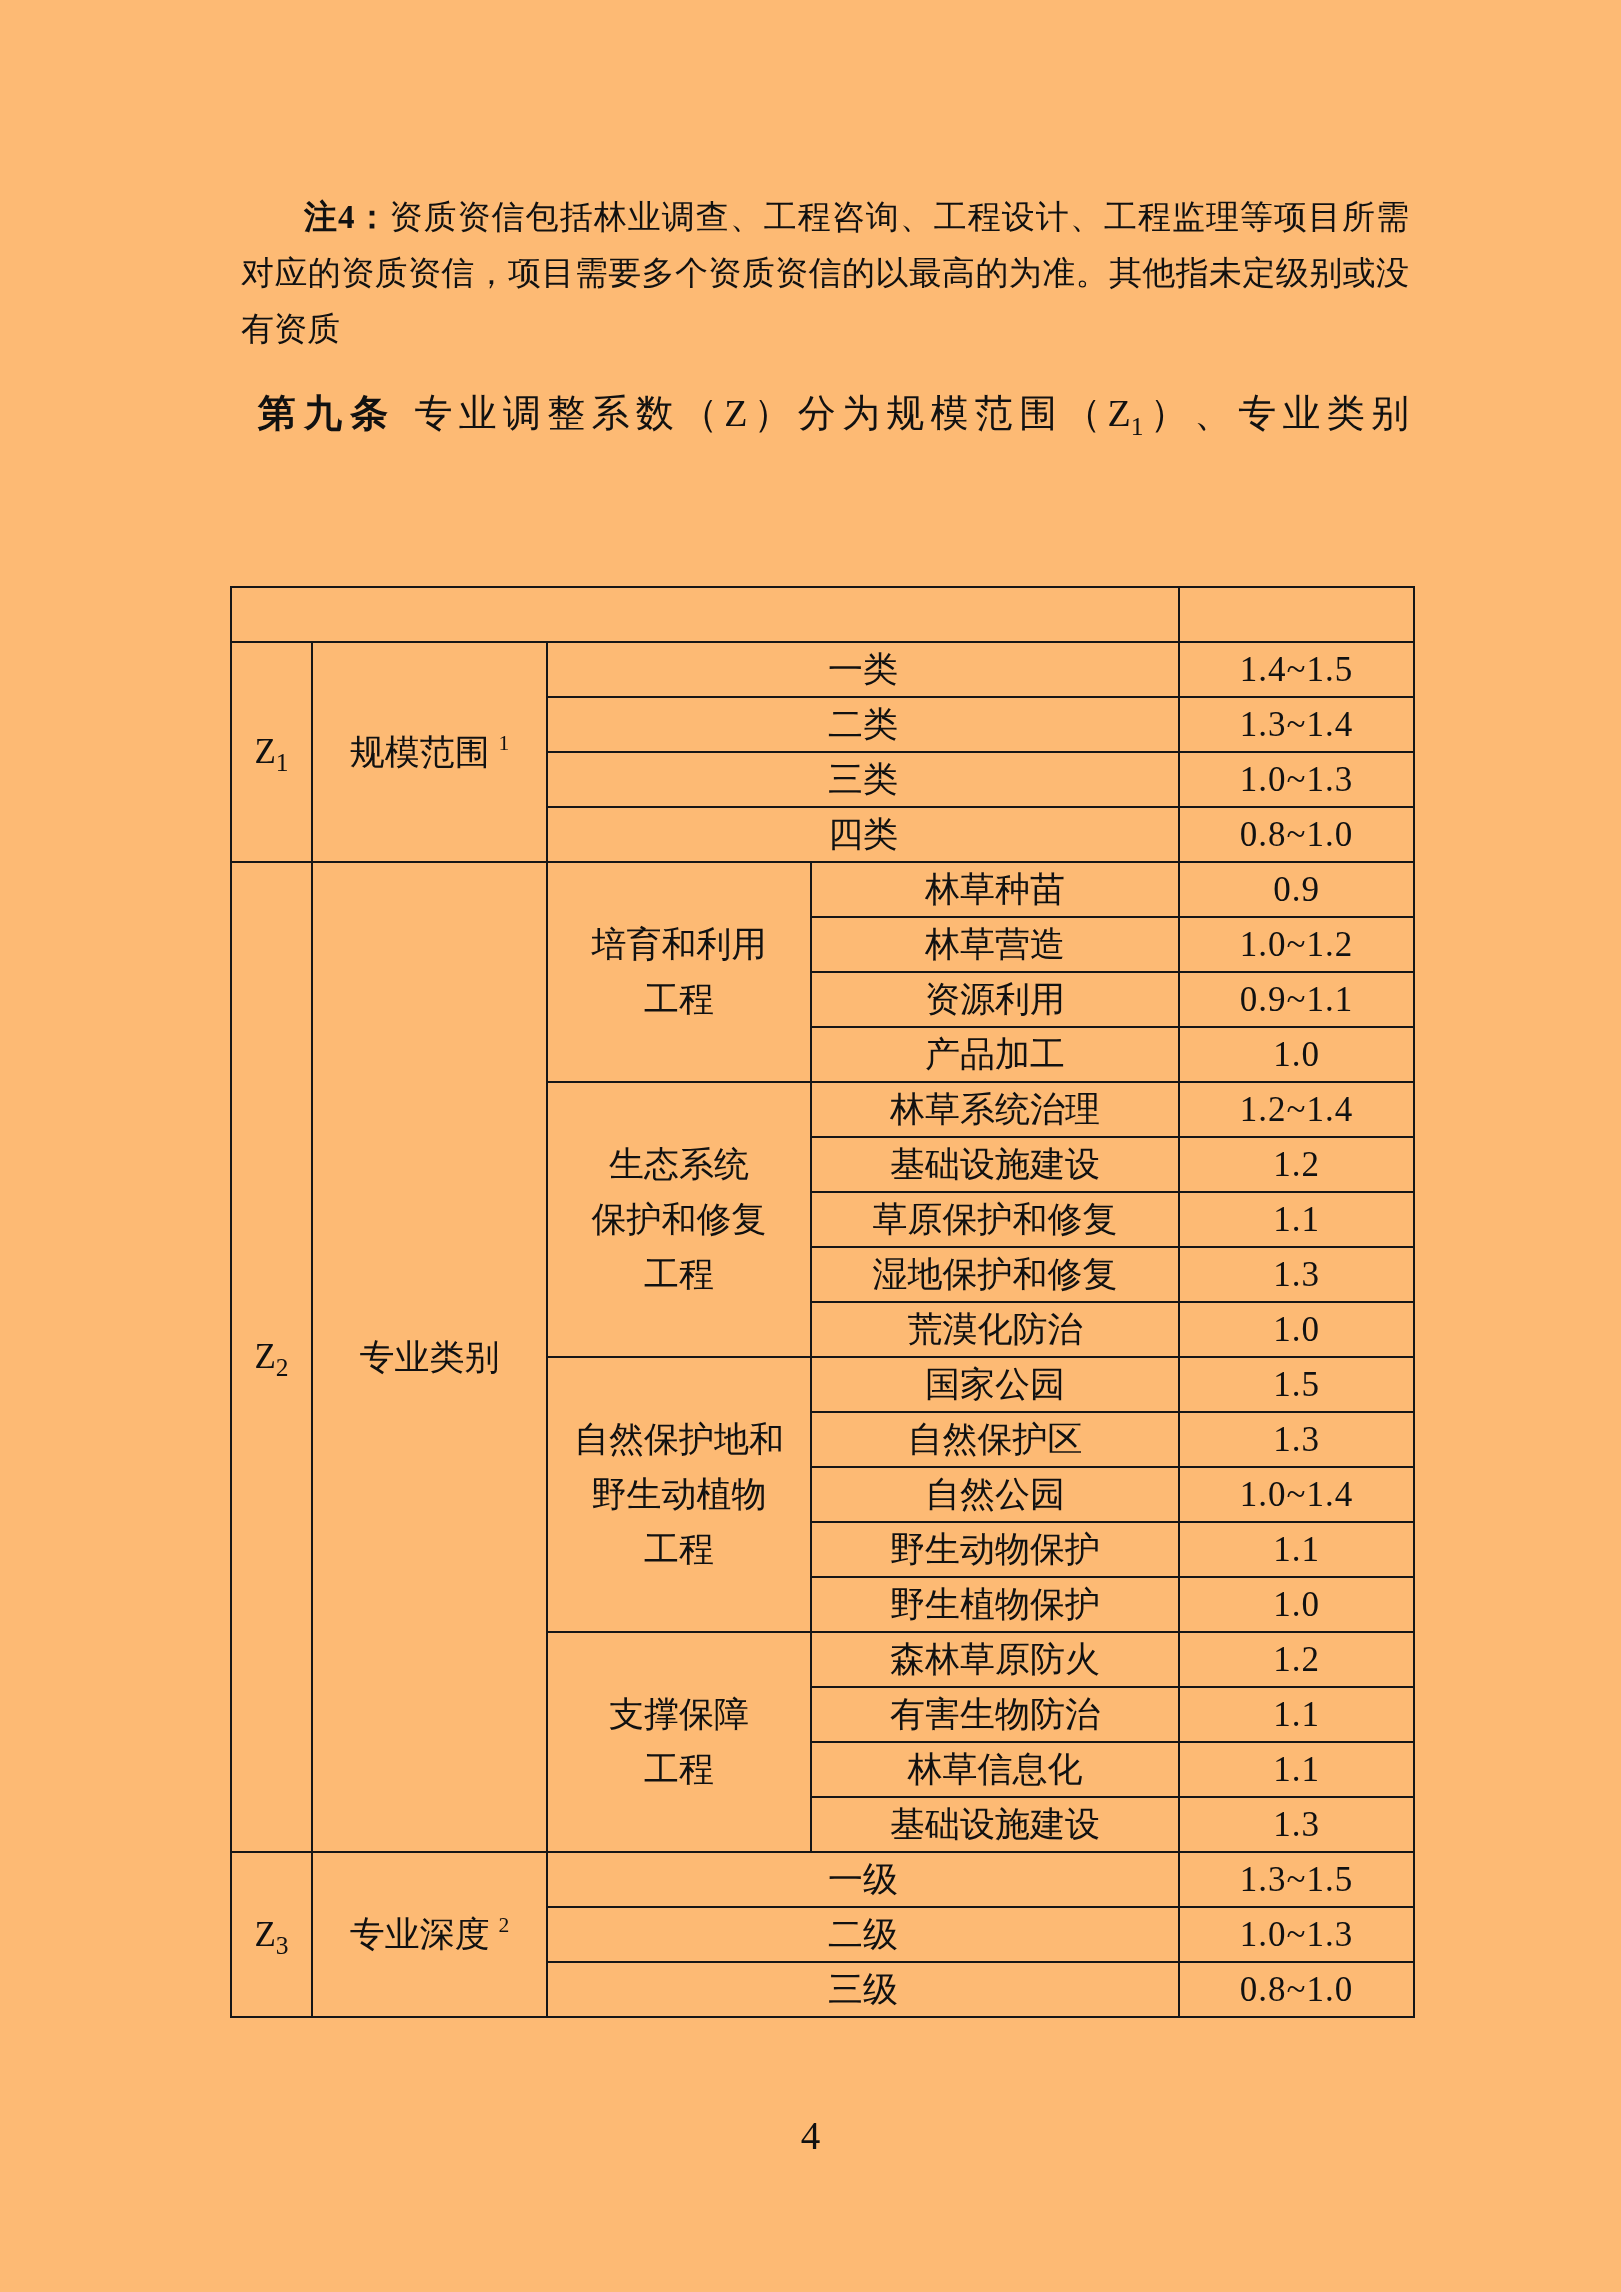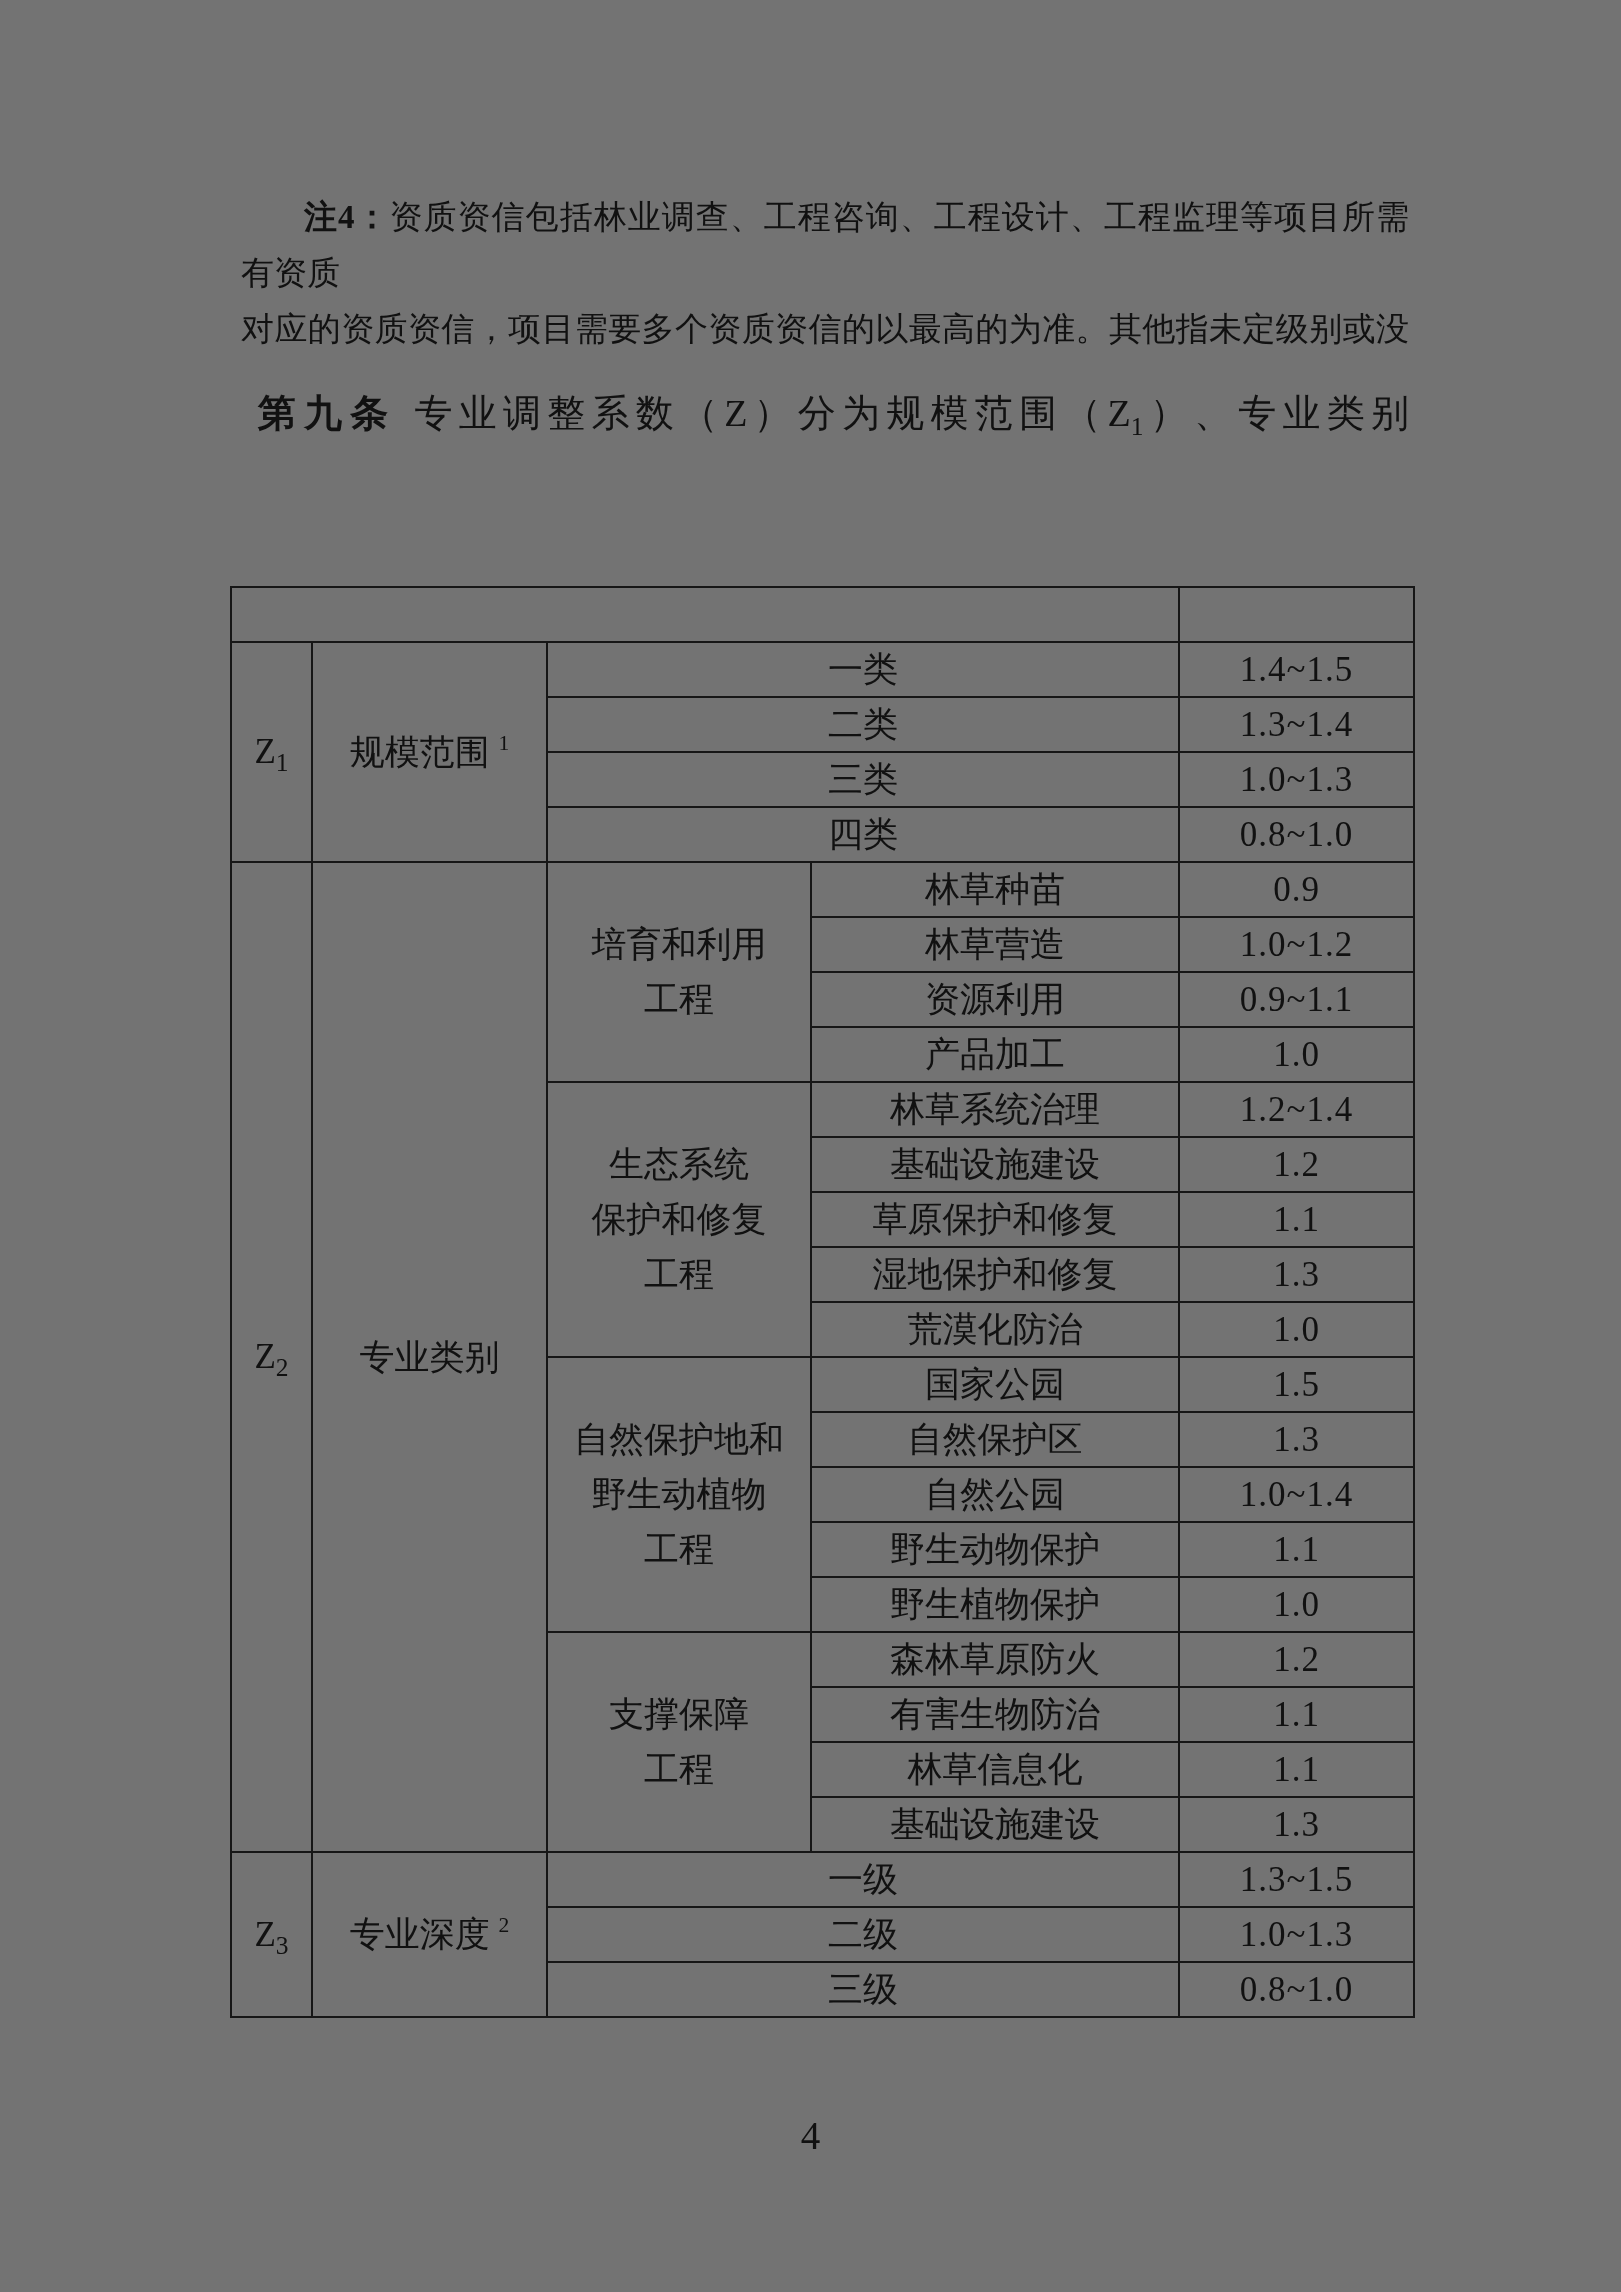--- a/index.html
+++ b/index.html
@@ -1,20 +1,20 @@
 <!DOCTYPE html>
 <html><head>
 <meta charset="utf-8">
 <style>
   html, body { margin: 0; padding: 0; background: #e8e8e8; }
   .page {
     position: relative;
     width: 1621px;
     height: 2293px;
-    background: #737373;
+    background: #fdba74;
     margin: 0 auto;
     font-family: "Liberation Serif", "DejaVu Serif", serif;
     color: #111111;
     overflow: hidden;
   }
 
   
   .para { position: absolute; left: 241px; width: 1168px; }
   .para .line { text-align: justify; }
   .para .line.fill { text-align-last: justify; }
@@ -67,22 +67,22 @@
     font-size: 39px;
   }
 </style>
 </head>
 <body>
 
 <div class="page">
 
   <div class="para note-para" id="note-para">
       <div class="line first fill"><span class="lead">注4：</span>资质资信包括林业调查、工程咨询、工程设计、工程监理等项目所需</div>
+      <div class="line fill">对应的资质资信，项目需要多个资质资信的以最高的为准。其他指未定级别或没</div>
       <div class="line last">有资质</div>
-      <div class="line fill">对应的资质资信，项目需要多个资质资信的以最高的为准。其他指未定级别或没</div>
     </div>
 
   <div class="para article-para" id="article-para">
       <div class="line first fill"><span class="lead">第九条</span>专业调整系数（Z）分为规模范围（Z<sub>1</sub>）、专业类别</div>
     </div>
 
   <div class="table-wrap">
     <table class="doc-table" id="coef-table">
       <colgroup>
         <col style="width:81px">

